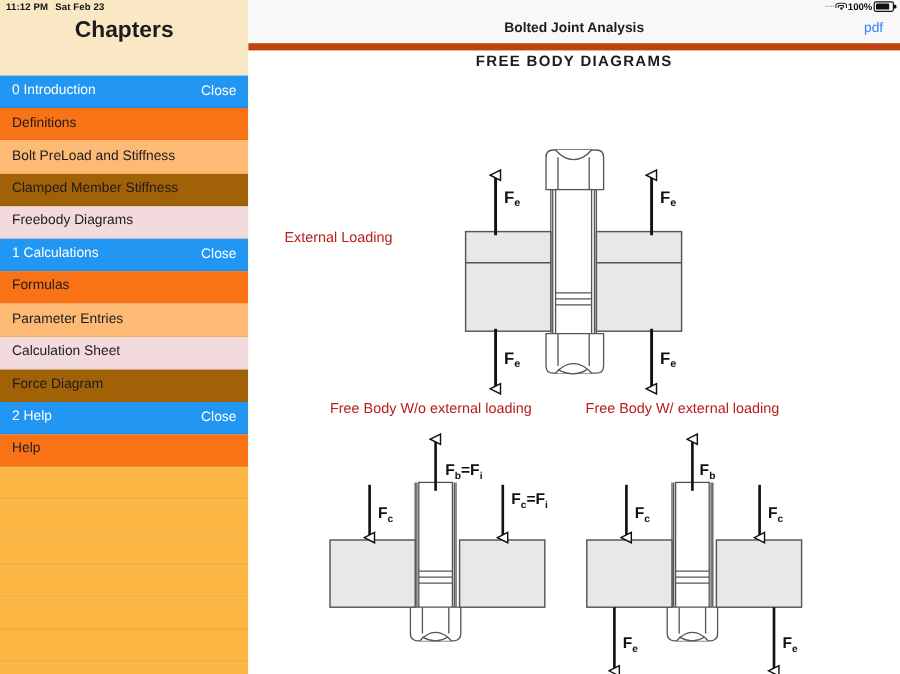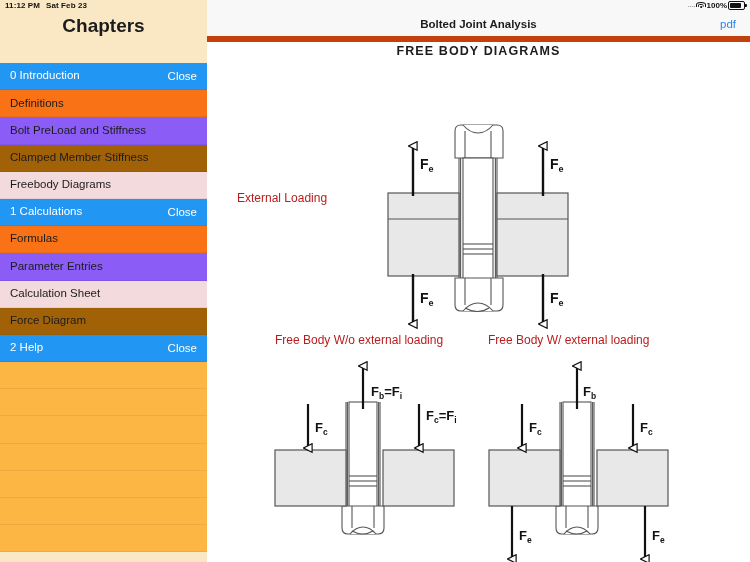--- a/index.html
+++ b/index.html
@@ -33,21 +33,21 @@
   .sidebar-title{position:absolute;left:0;top:15px;width:207px;text-align:center;
      font-size:19px;font-weight:bold;color:#1c1c1e;}
   .chapter-list{position:absolute;left:0;top:40px;width:207px;bottom:0;margin-top:23px;}
   .row{position:relative;height:27.2px;box-sizing:border-box;border-bottom:1px solid rgba(0,0,0,.06);
        display:flex;align-items:center;padding:0 10px;}
   .row .lbl{font-size:11.5px;color:#1c1c1e;line-height:1;}
   .row.hdr .lbl{color:#ffffff;}
   .row .close{margin-left:auto;font-size:11.5px;color:#ffffff;}
   .row.blue{background:#2196f3;}
   .row.green{background:#f97316;}
-  .row.pink{background:#8b5cf6;}
+  .row.pink{background:#fdba74;}
   .row.orange{background:#a16207;}
   .row.rose{background:#f3dadc;}
   .row.empty{background:#fcb643;}
 
   
   .content{position:absolute;left:207px;top:0;right:0;bottom:0;background:#ffffff;}
   .navbar{position:absolute;left:0;top:0;right:0;height:36px;background:#f8f8f8;
           border-bottom:6px solid #c2410c;}
   .nav-title{position:absolute;left:0;right:0;top:18px;text-align:center;
      font-size:11.5px;font-weight:bold;color:#1c1c1e;}
@@ -115,20 +115,23 @@
         <div class="row rose">
           <span class="lbl">Calculation Sheet</span>
         </div>
         <div class="row orange">
           <span class="lbl">Force Diagram</span>
         </div>
         <div class="row blue hdr">
           <span class="lbl">2 Help</span>
           <span class="close">Close</span>
         </div>
+        <div class="row green">
+          <span class="lbl">Help</span>
+        </div>
         <div class="row empty">
           <span class="lbl"></span>
         </div>
         <div class="row empty">
           <span class="lbl"></span>
         </div>
         <div class="row empty">
           <span class="lbl"></span>
         </div>
         <div class="row empty">

